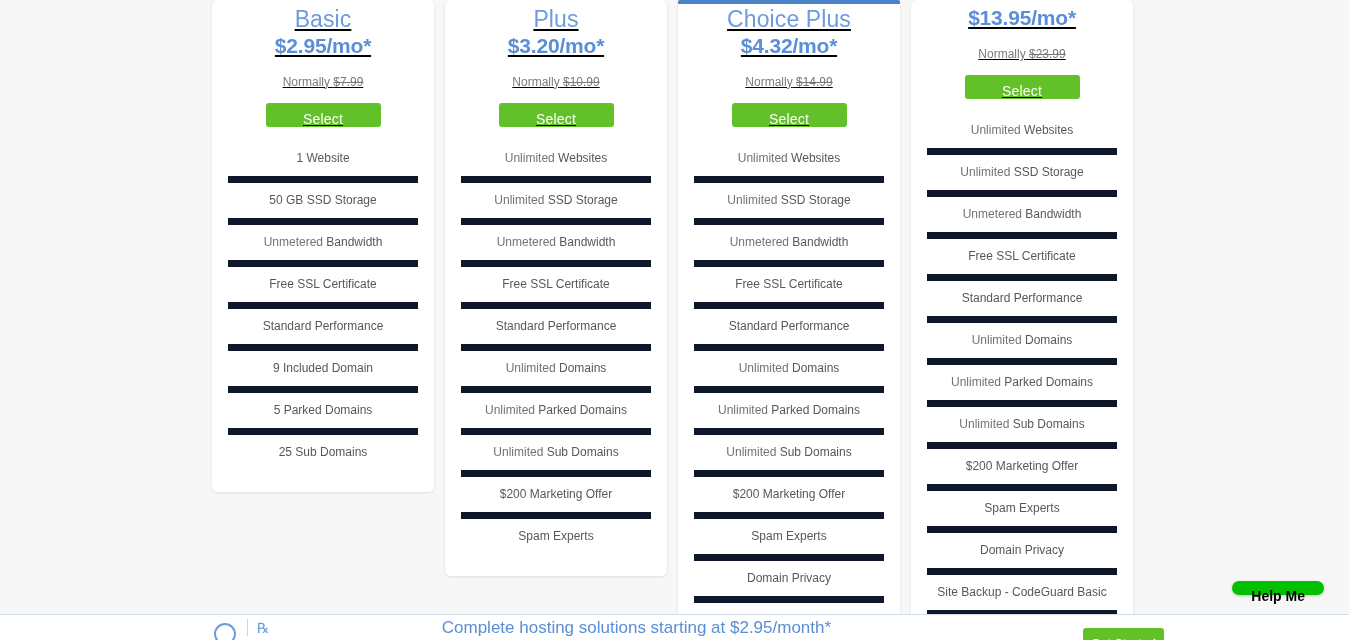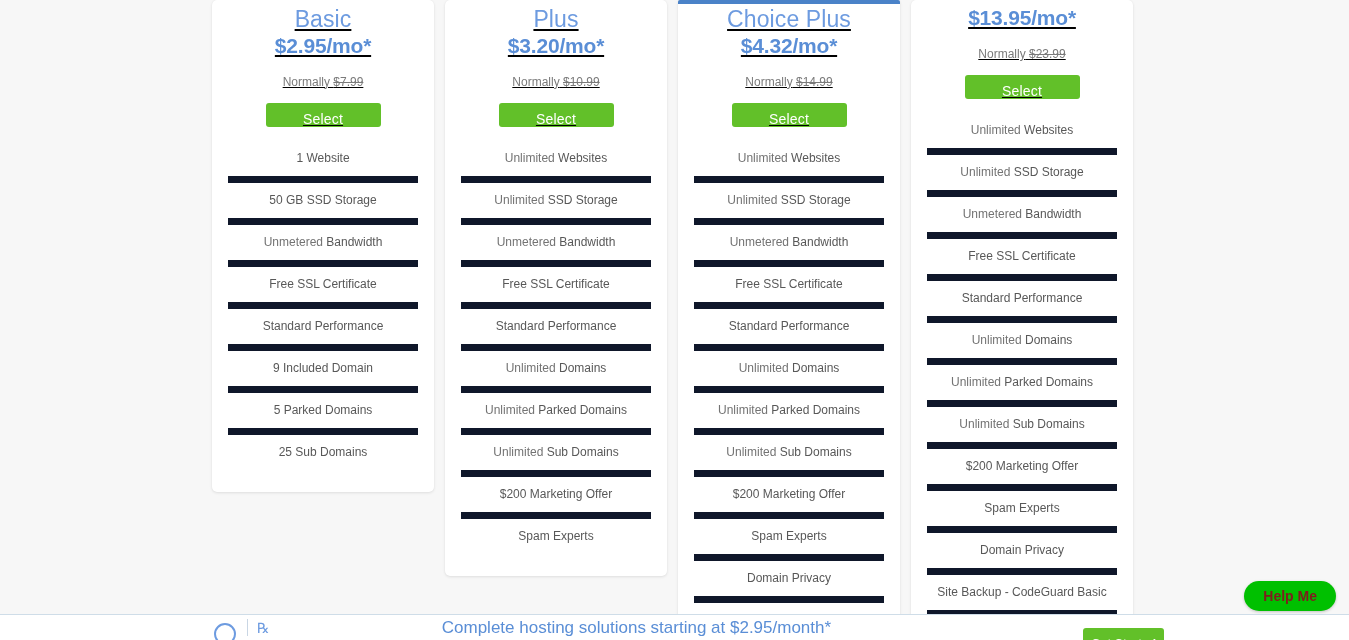--- a/index.html
+++ b/index.html
@@ -105,31 +105,31 @@
     line-height: 1.25;
     white-space: nowrap;
   }
   .features li:first-child { border-top: none; }
 
   .features .hl { color: #737373; }
 
   
   .help-me {
     position: absolute;
-    right: 13px;
+    right: 25px;
     top: 581px;
     background: #00c000;
-    color: #7f1d1d;
+    color: #000000;
     border: none;
     border-radius: 17px;
     font-family: inherit;
     font-size: 14px;
     font-weight: 700;
     padding: 0 19px;
-    height: 30px;
+    height: 14px;
     line-height: 30px;
     cursor: pointer;
     box-shadow: 0 1px 3px rgba(0,0,0,0.22);
   }
 
   
   .bottom-bar {
     position: absolute;
     left: 0;
     bottom: 0;

